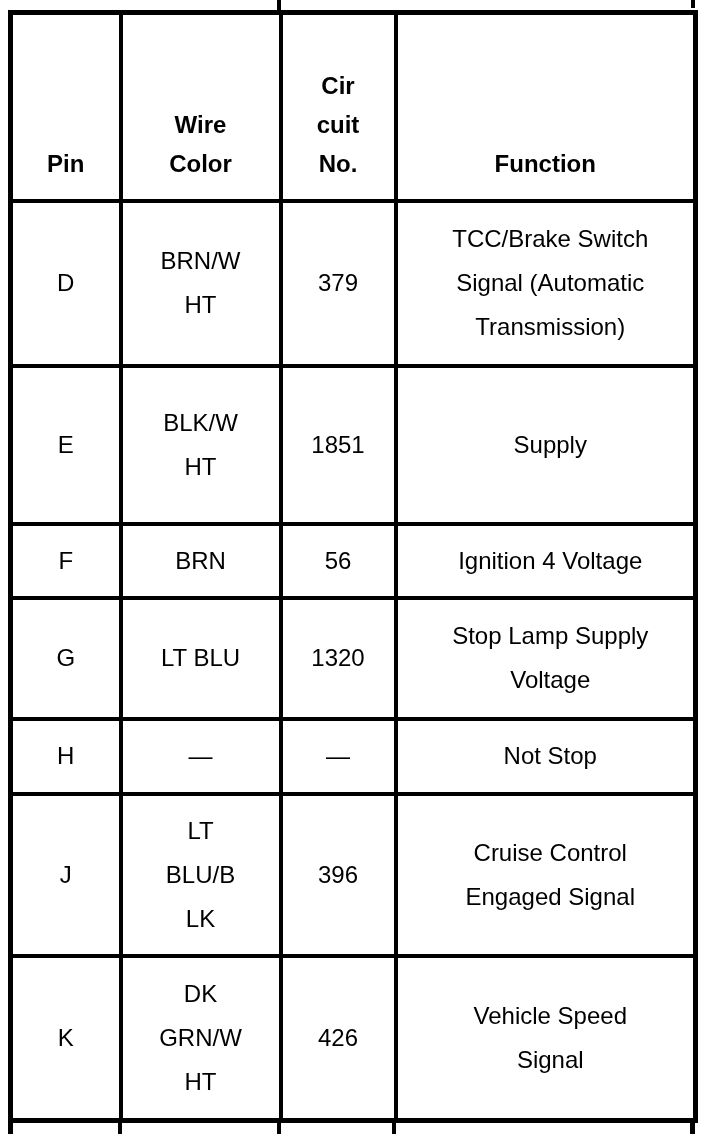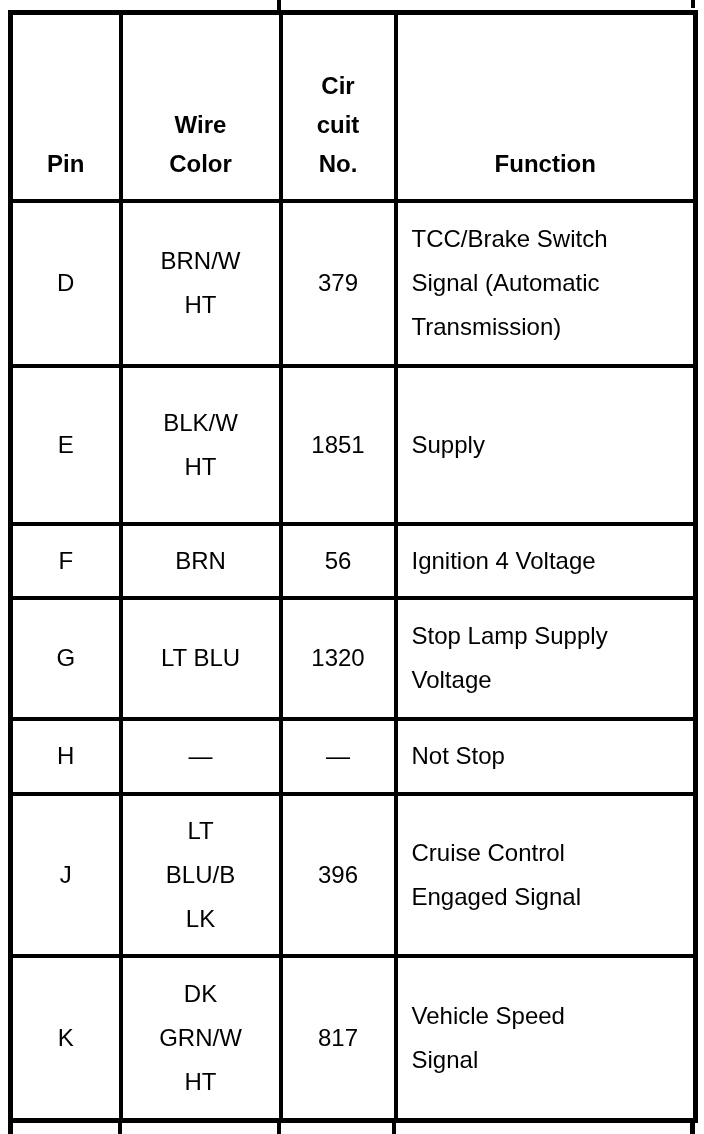--- a/index.html
+++ b/index.html
@@ -33,21 +33,21 @@
     vertical-align: bottom;
     line-height: 39px;
     padding-bottom: 16px;
   }
   td {
     text-align: center;
     vertical-align: middle;
     line-height: 44px;
   }
   td.function-cell {
-    text-align: left;
+    text-align: center;
     padding-left: 14px;
     padding-right: 4px;
   }
   
   tr.h-header { height: 188px; }
   tr.h-d { height: 165px; }
   tr.h-e { height: 158px; }
   tr.h-f { height: 74px; }
   tr.h-g { height: 121px; }
   tr.h-h { height: 75px; }
@@ -128,21 +128,21 @@
 LK</td>
         <td class="circuit-cell">396</td>
         <td class="function-cell">Cruise Control
 Engaged Signal</td>
       </tr>
       <tr class="h-k">
         <td class="pin-cell">K</td>
         <td class="wire-cell">DK
 GRN/W
 HT</td>
-        <td class="circuit-cell">817</td>
+        <td class="circuit-cell">426</td>
         <td class="function-cell">Vehicle Speed
 Signal</td>
       </tr>
     </tbody>
   </table>
 
   <div class="stub stub-bottom" style="left:8px;   width:5px"></div>
   <div class="stub stub-bottom" style="left:118px"></div>
   <div class="stub stub-bottom" style="left:277px"></div>
   <div class="stub stub-bottom" style="left:392px"></div>

